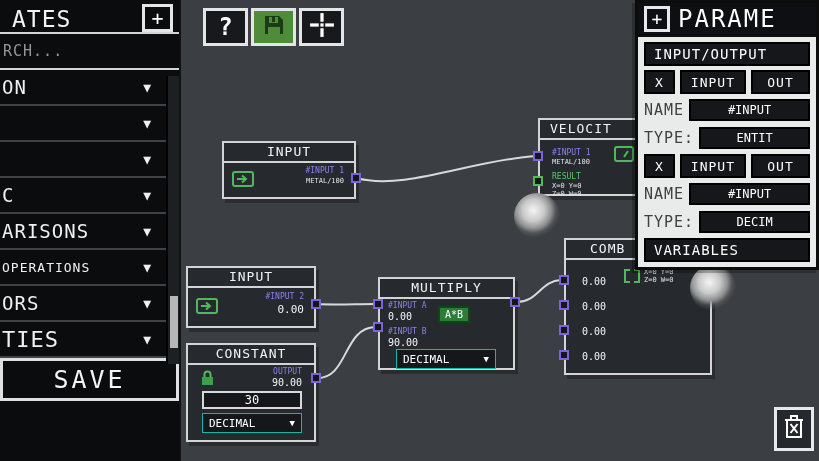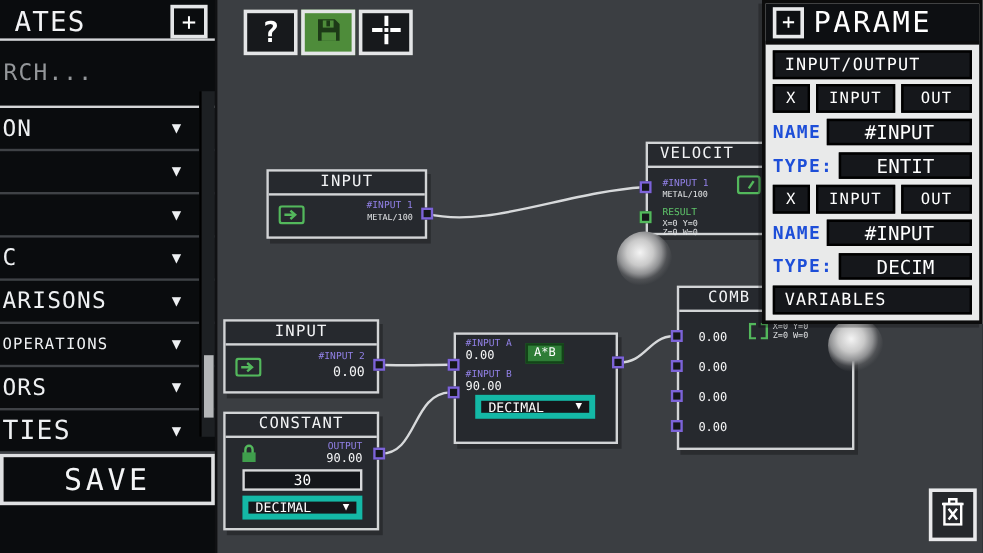--- a/index.html
+++ b/index.html
@@ -19,38 +19,38 @@
   .node-h.left{text-align:left;padding-left:10px}
   .node-h.pad24{text-align:left;padding-left:24px}
   .node-b{position:relative;height:calc(100% - 20px)}
   .plabel{position:absolute;color:#9180e6;font-size:8px;line-height:9px;white-space:nowrap}
   .plabel.g{color:#5fc46a}
   .psub{position:absolute;color:#e2e4e6;font-size:7px;line-height:8px;white-space:nowrap}
   .pval{position:absolute;color:#f4f5f6;font-size:10px;line-height:11px;white-space:nowrap}
   .tiny{position:absolute;color:#dfe1e3;font-size:7px;line-height:8px;white-space:nowrap}
   .port{position:absolute;width:10px;height:10px;background:#15171a;border:2px solid #7c63d8;z-index:3}
   .port.g{border-color:#53b85c}
-  .dd{position:absolute;background:#15171b;border:5px solid #14b8a6;color:#fff;font-size:11px;
+  .dd{position:absolute;background:#15171b;border:1px solid #14b8a6;color:#fff;font-size:11px;
       display:flex;align-items:center;justify-content:space-between;padding:0 6px}
   .dd .ar{font-size:9px}
   .vfield{position:absolute;background:#15171b;border:2px solid #d8d9db;color:#fff;font-size:12px;
           display:flex;align-items:center;justify-content:center}
   .badge{position:absolute;background:#2e7d36;border:2px solid #134418;color:#fff;font-size:10px;
          padding:1px 5px;line-height:11px}
   .nicon{position:absolute}
 
   
   .sidebar{position:absolute;left:0;top:0;width:181px;height:461px;background:#0a0c0e;z-index:6;
            border-right:2px solid #101113;display:flex;flex-direction:column}
   .sb-title{height:34px;border-bottom:2px solid #d4d5d7;display:flex;align-items:flex-end;padding:0 6px 0 12px}
   .sb-title-text{color:#f2f3f5;font-size:23px;letter-spacing:1px;white-space:nowrap}
   .sb-plus{margin-left:auto;width:31px;height:28px;border:3px solid #e4e5e7;color:#fff;font-size:20px;
            display:flex;align-items:center;justify-content:center}
-  .sb-search{height:56px;border-bottom:2px solid #d4d5d7;display:flex;align-items:center;padding-left:3px;
-             color:#94979a;font-size:19px;letter-spacing:1px}
+  .sb-search{height:36px;border-bottom:2px solid #d4d5d7;display:flex;align-items:center;padding-left:3px;
+             color:#94979a;font-size:15px;letter-spacing:1px}
   .sb-cat{height:36px;border-bottom:2px solid #3f4246;display:flex;align-items:center;padding-left:2px;position:relative}
   .sb-cat-label{color:#eef0f2;font-size:19px;letter-spacing:1px;white-space:nowrap}
   .sb-cat.small .sb-cat-label{font-size:13px}
   .sb-cat.big .sb-cat-label{font-size:22px}
   .sb-arrow{position:absolute;right:28px;color:#eef0f2;font-size:13px}
   .sb-save,.sb-exit{border:3px solid #dfe0e2;background:#0a0c0e;color:#f4f5f6;display:flex;
                     align-items:center;justify-content:center;font-size:25px;letter-spacing:3px}
   .sb-save{height:43px}
   .sb-exit{height:46px}
   .sb-scroll{position:absolute;right:0;top:76px;height:288px;width:13px;background:#1d2023;border-left:2px solid #000}
@@ -72,22 +72,22 @@
          display:flex;align-items:center;justify-content:center}
   .p-title{color:#fff;font-size:24px;letter-spacing:2px;white-space:nowrap}
   .p-body{padding:5px 6px}
   .p-bar{height:24px;background:#15171b;border:2px solid #000;color:#fff;font-size:14px;letter-spacing:1px;
          display:flex;align-items:center;padding:0 8px;margin-bottom:4px;white-space:nowrap;overflow:hidden}
   .p-row{display:flex;gap:5px;margin-bottom:4px}
   .p-btn{height:24px;background:#15171b;border:2px solid #000;color:#fff;font-size:13px;letter-spacing:1px;
          padding:0 9px;display:flex;align-items:center;justify-content:center;font-family:inherit}
   .p-btn.grow{flex:1;overflow:hidden}
   .p-field{display:flex;align-items:center;gap:5px;margin-bottom:4px;height:24px}
-  .p-lbl{color:#1d4ed8;font-size:15px;font-weight:bold;letter-spacing:1px;white-space:nowrap}
-  .p-val{flex:1;height:22px;background:#15171b;border:2px solid #000;color:#fff;font-size:16px;
+  .p-lbl{color:#404040;font-size:15px;font-weight:normal;letter-spacing:1px;white-space:nowrap}
+  .p-val{flex:1;height:22px;background:#15171b;border:2px solid #000;color:#fff;font-size:12px;
          display:flex;align-items:center;justify-content:center;overflow:hidden;white-space:nowrap}
 
   
   .trash{position:absolute;left:774px;top:407px;width:40px;height:44px;background:#25282c;
          border:3px solid #e8e9eb;z-index:5;display:flex;align-items:center;justify-content:center}
 </style>
 </head>
 <body>
 
 <div class="stage">
@@ -147,20 +147,21 @@
             <path d="M5 8h9M10 4.5l4 3.5-4 3.5" stroke="#53b85c" stroke-width="2" fill="none"></path>
           </svg>
       </span>
       <span class="plabel" style="right:10px;top:4px">#INPUT 2</span>
       <span class="pval" style="right:10px;top:16px;font-size:11px">0.00</span>
     </div>
   </div>
   <div class="port" style="left:311px;top:299px"></div>
 
   <div class="node" style="left:378px;top:277px;width:137px;height:93px">
+    <div class="node-h">MULTIPLY</div>
     <div class="node-b">
       <span class="plabel" style="left:8px;top:2px">#INPUT A</span>
       <span class="pval" style="left:8px;top:12px">0.00</span>
       <span class="badge" style="left:58px;top:7px">A*B</span>
       <span class="plabel" style="left:8px;top:28px">#INPUT B</span>
       <span class="pval" style="left:8px;top:38px">90.00</span>
       <div class="dd" style="left:16px;top:50px;width:100px;height:20px">
         <span>DECIMAL</span>
         <span class="ar">▼</span>
       </div>

